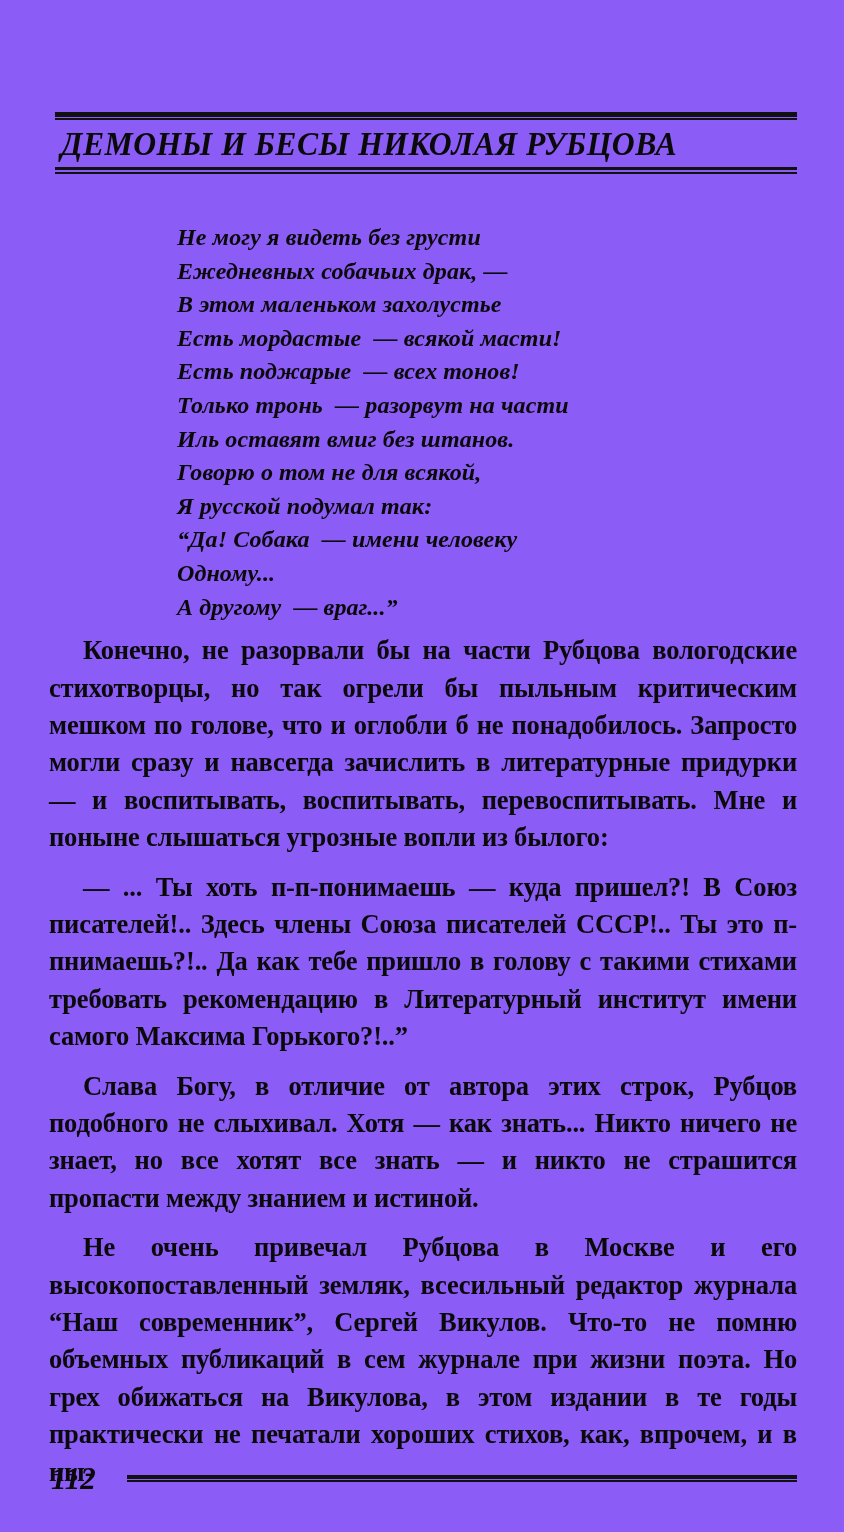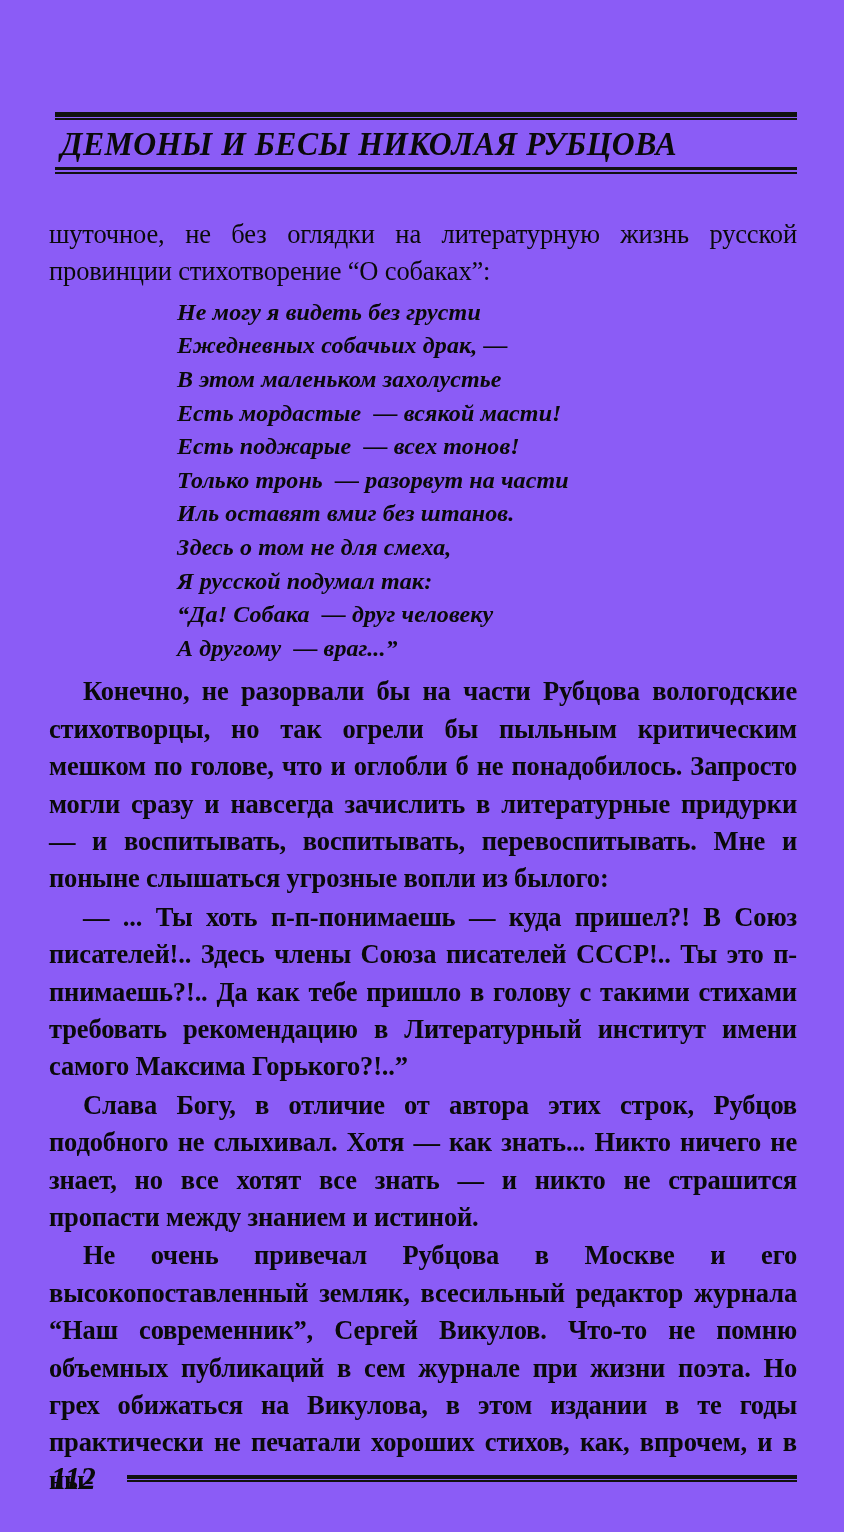--- a/index.html
+++ b/index.html
@@ -81,21 +81,21 @@
     margin: 0;
     font-size: 26.5px;
     line-height: 37.4px;
     text-align: justify;
     text-justify: inter-word;
     letter-spacing: -0.15px;
     word-spacing: 0px;
     hyphens: manual;
   }
   p.body.indent { text-indent: 34px; font-weight: bold; }
-  p.body + p.body { margin-top: 1px; }
+  p.body + p.body { margin-top: 12px; }
 
   .gap-para { margin-top: 34px; }
 
   
   .verse {
     margin: 5px 0 8px 0;
     padding-left: 128px;
   }
   .verse-line {
     font-style: italic;
@@ -148,33 +148,33 @@
 <div class="page">
 
   <div class="running-head">
     <div class="rule-double"></div>
     <div class="head-title">ДЕМОНЫ И БЕСЫ НИКОЛАЯ РУБЦОВА</div>
     <div class="rule-double thin"></div>
   </div>
 
   <div class="col">
 
-    <p class="body">шуточное, не без оглядки на литературную жизнь русской провинции стихотворение “О собаках”:</p>
 
     <div class="verse">
       <div class="verse-line">Не могу я видеть без грусти</div>
       <div class="verse-line">Ежедневных собачьих драк, —</div>
       <div class="verse-line">В этом маленьком захолустье</div>
       <div class="verse-line">Есть мордастые  — всякой масти!</div>
       <div class="verse-line">Есть поджарые  — всех тонов!</div>
       <div class="verse-line">Только тронь  — разорвут на части</div>
       <div class="verse-line">Иль оставят вмиг без штанов.</div>
-      <div class="verse-line">Здесь о том не для смеха,</div>
+      <div class="verse-line">Говорю о том не для всякой,</div>
       <div class="verse-line">Я русской подумал так:</div>
-      <div class="verse-line">“Да! Собака  — друг человеку</div>
+      <div class="verse-line">“Да! Собака  — имени человеку</div>
+      <div class="verse-line">Одному...</div>
       <div class="verse-line">А другому  — враг...”</div>
     </div>
 
     <p class="body indent">Конечно, не разорвали бы на части Рубцова вологодские стихотворцы, но так огрели бы пыльным критическим мешком по голове, что и оглобли б не понадобилось. Запросто могли сразу и навсегда зачислить в литературные придурки  — и воспитывать, воспитывать, перевоспитывать. Мне и поныне слышаться угрозные вопли из былого:</p>
 
     <p class="body indent">— ... Ты хоть п-п-понимаешь — куда пришел?! В Союз писателей!.. Здесь члены Союза писателей СССР!.. Ты это п-пнимаешь?!.. Да как тебе пришло в голову с такими стихами требовать рекомендацию в Литературный институт имени самого Максима Горького?!..”</p>
 
     <p class="body indent">Слава Богу, в отличие от автора этих строк, Рубцов подобного не слыхивал. Хотя  — как знать... Никто ничего не знает, но все хотят все знать — и никто не страшится пропасти между знанием и истиной.</p>
 
     <p class="body indent gap-para">Не очень привечал Рубцова в Москве и его высокопоставленный земляк, всесильный редактор журнала “Наш современник”, Сергей Викулов. Что-то не помню объемных публикаций в сем журнале при жизни поэта. Но грех обижаться на Викулова, в этом издании в те годы практически не печатали хороших стихов, как, впрочем, и в ны-</p>

